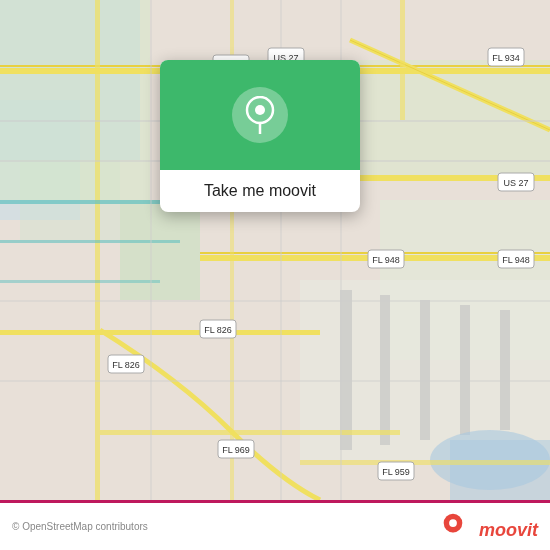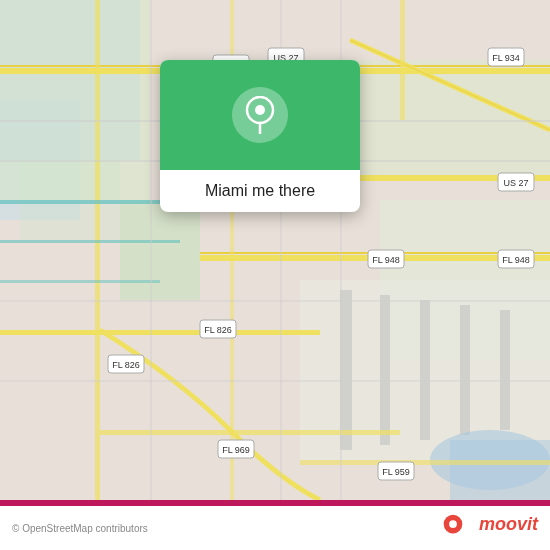--- a/index.html
+++ b/index.html
@@ -57,42 +57,42 @@
 
     
     #bottom-bar {
       width: 550px;
       height: 50px;
       background: white;
       display: flex;
       align-items: center;
       justify-content: space-between;
       padding: 0 12px;
-      border-top: 6px solid #be185d;
+      border-top: 3px solid #be185d;
     }
 
     #bottom-left {
       display: flex;
       flex-direction: column;
     }
 
     #attribution-text {
       font-size: 10px;
       color: #888;
     }
 
     #location-text {
       font-size: 13px;
       color: #333;
       font-weight: 400;
     }
 
     #moovit-logo {
       display: flex;
-      align-items: flex-start;
+      align-items: flex-end;
       gap: 12px;
     }
 
     #moovit-pin {
       width: 28px;
       height: 28px;
     }
 
     #moovit-text {
       font-size: 18px;
@@ -201,21 +201,21 @@
     <div id="popup-green">
 
       <div style="width:56px;height:56px;background:rgba(255,255,255,0.3);border-radius:50%;display:flex;align-items:center;justify-content:center;">
         <svg width="32" height="38" viewBox="0 0 32 38">
           <circle cx="16" cy="14" r="13" fill="none" stroke="white" stroke-width="2.5"></circle>
           <circle cx="16" cy="14" r="5" fill="white"></circle>
           <path d="M16 27 L16 38" stroke="white" stroke-width="2.5" stroke-linecap="round"></path>
         </svg>
       </div>
     </div>
-    <div id="popup-label">Miami me there</div>
+    <div id="popup-label">Take me moovit</div>
   </div>
 </div>
 
 <div id="bottom-bar">
   <div id="bottom-left">
     <span id="attribution-text">© OpenStreetMap contributors</span>
   </div>
   <div id="moovit-logo">
     <svg id="moovit-pin" viewBox="0 0 28 36" xmlns="http://www.w3.org/2000/svg">
       <ellipse cx="14" cy="13" rx="12" ry="12" fill="#e8463c"></ellipse>

